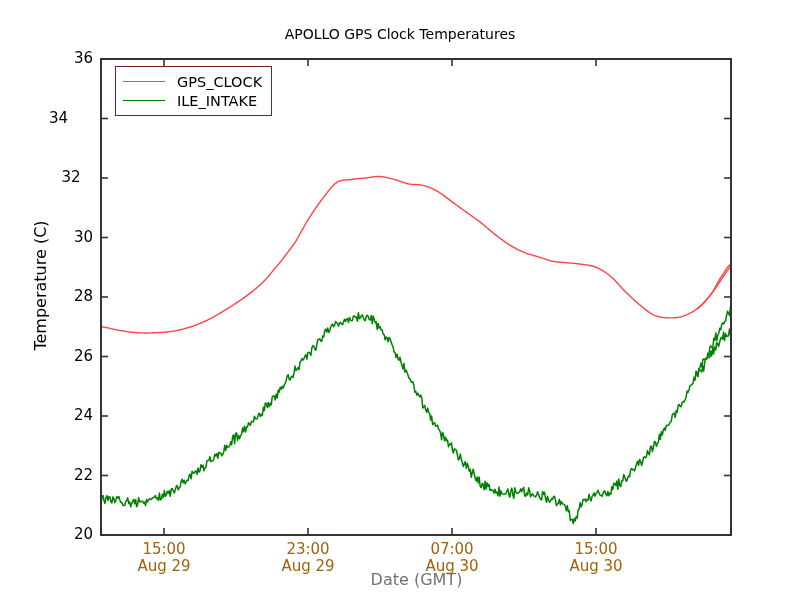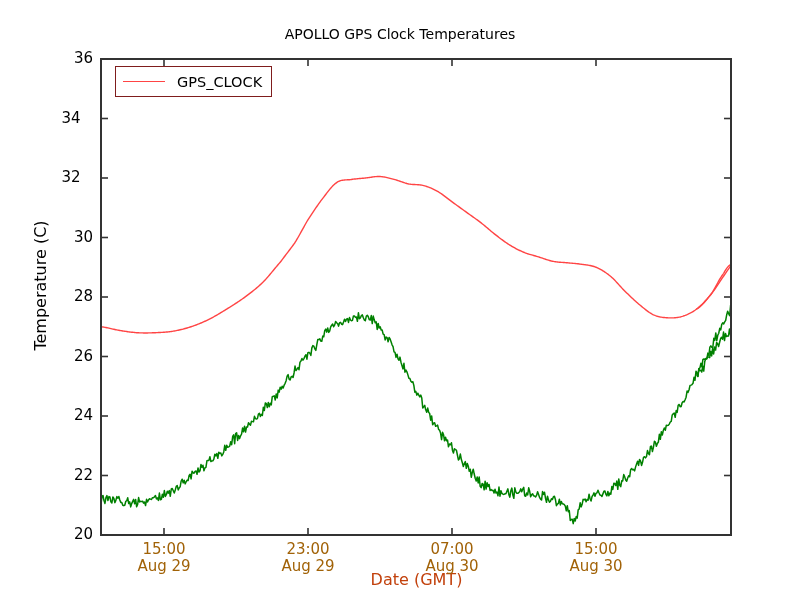--- a/index.html
+++ b/index.html
@@ -41,21 +41,21 @@
     transform: rotate(-90deg);
     transform-origin: 50% 50%;
   }
   #xlabel {
     position: absolute;
     left: 101px;
     top: 570px;
     width: 631px;
     text-align: center;
     font-size: 16px;
-    color: #c2410c;
+    color: #737373;
   }
   .tick-label-y {
     position: absolute;
     right: 0;
     width: 40px;
     text-align: right;
     font-size: 15px;
     color: #000;
   }
   .tick-label-x {
@@ -157,21 +157,21 @@
   </svg>
 
   <div id="ytick-layer">
       <div class="tick-label-y" style="left: 49px; top: 525px; width: 44px; text-align: right;">20</div>
       <div class="tick-label-y" style="left: 49px; top: 465.5px; width: 44px; text-align: right;">22</div>
       <div class="tick-label-y" style="left: 49px; top: 406px; width: 44px; text-align: right;">24</div>
       <div class="tick-label-y" style="left: 49px; top: 346.5px; width: 44px; text-align: right;">26</div>
       <div class="tick-label-y" style="left: 49px; top: 287px; width: 44px; text-align: right;">28</div>
       <div class="tick-label-y" style="left: 49px; top: 227.5px; width: 44px; text-align: right;">30</div>
       <div class="tick-label-y" style="left: 49px; top: 168px; width: 44px; text-align: center;">32</div>
-      <div class="tick-label-y" style="left: 49px; top: 108.5px; width: 44px; text-align: center;">34</div>
+      <div class="tick-label-y" style="left: 49px; top: 108.5px; width: 44px; text-align: left;">34</div>
       <div class="tick-label-y" style="left: 49px; top: 49px; width: 44px; text-align: right;">36</div>
     </div>
   <div id="xtick-layer">
       <div class="tick-label-x" style="left: 104px; top: 541px;">
         <div>15:00</div>
         <div>Aug 29</div>
       </div>
       <div class="tick-label-x" style="left: 248px; top: 541px;">
         <div>23:00</div>
         <div>Aug 29</div>
@@ -184,15 +184,19 @@
         <div>15:00</div>
         <div>Aug 30</div>
       </div>
     </div>
 
   <div id="legend">
       <div class="legend-row">
         <span class="legend-swatch" style="border-top-color: rgb(255, 68, 68);"></span>
         <span class="legend-text">GPS_CLOCK</span>
       </div>
+      <div class="legend-row">
+        <span class="legend-swatch" style="border-top-color: rgb(0, 128, 0);"></span>
+        <span class="legend-text">ILE_INTAKE</span>
+      </div>
     </div>
 
 </div>
 
 </body></html>

